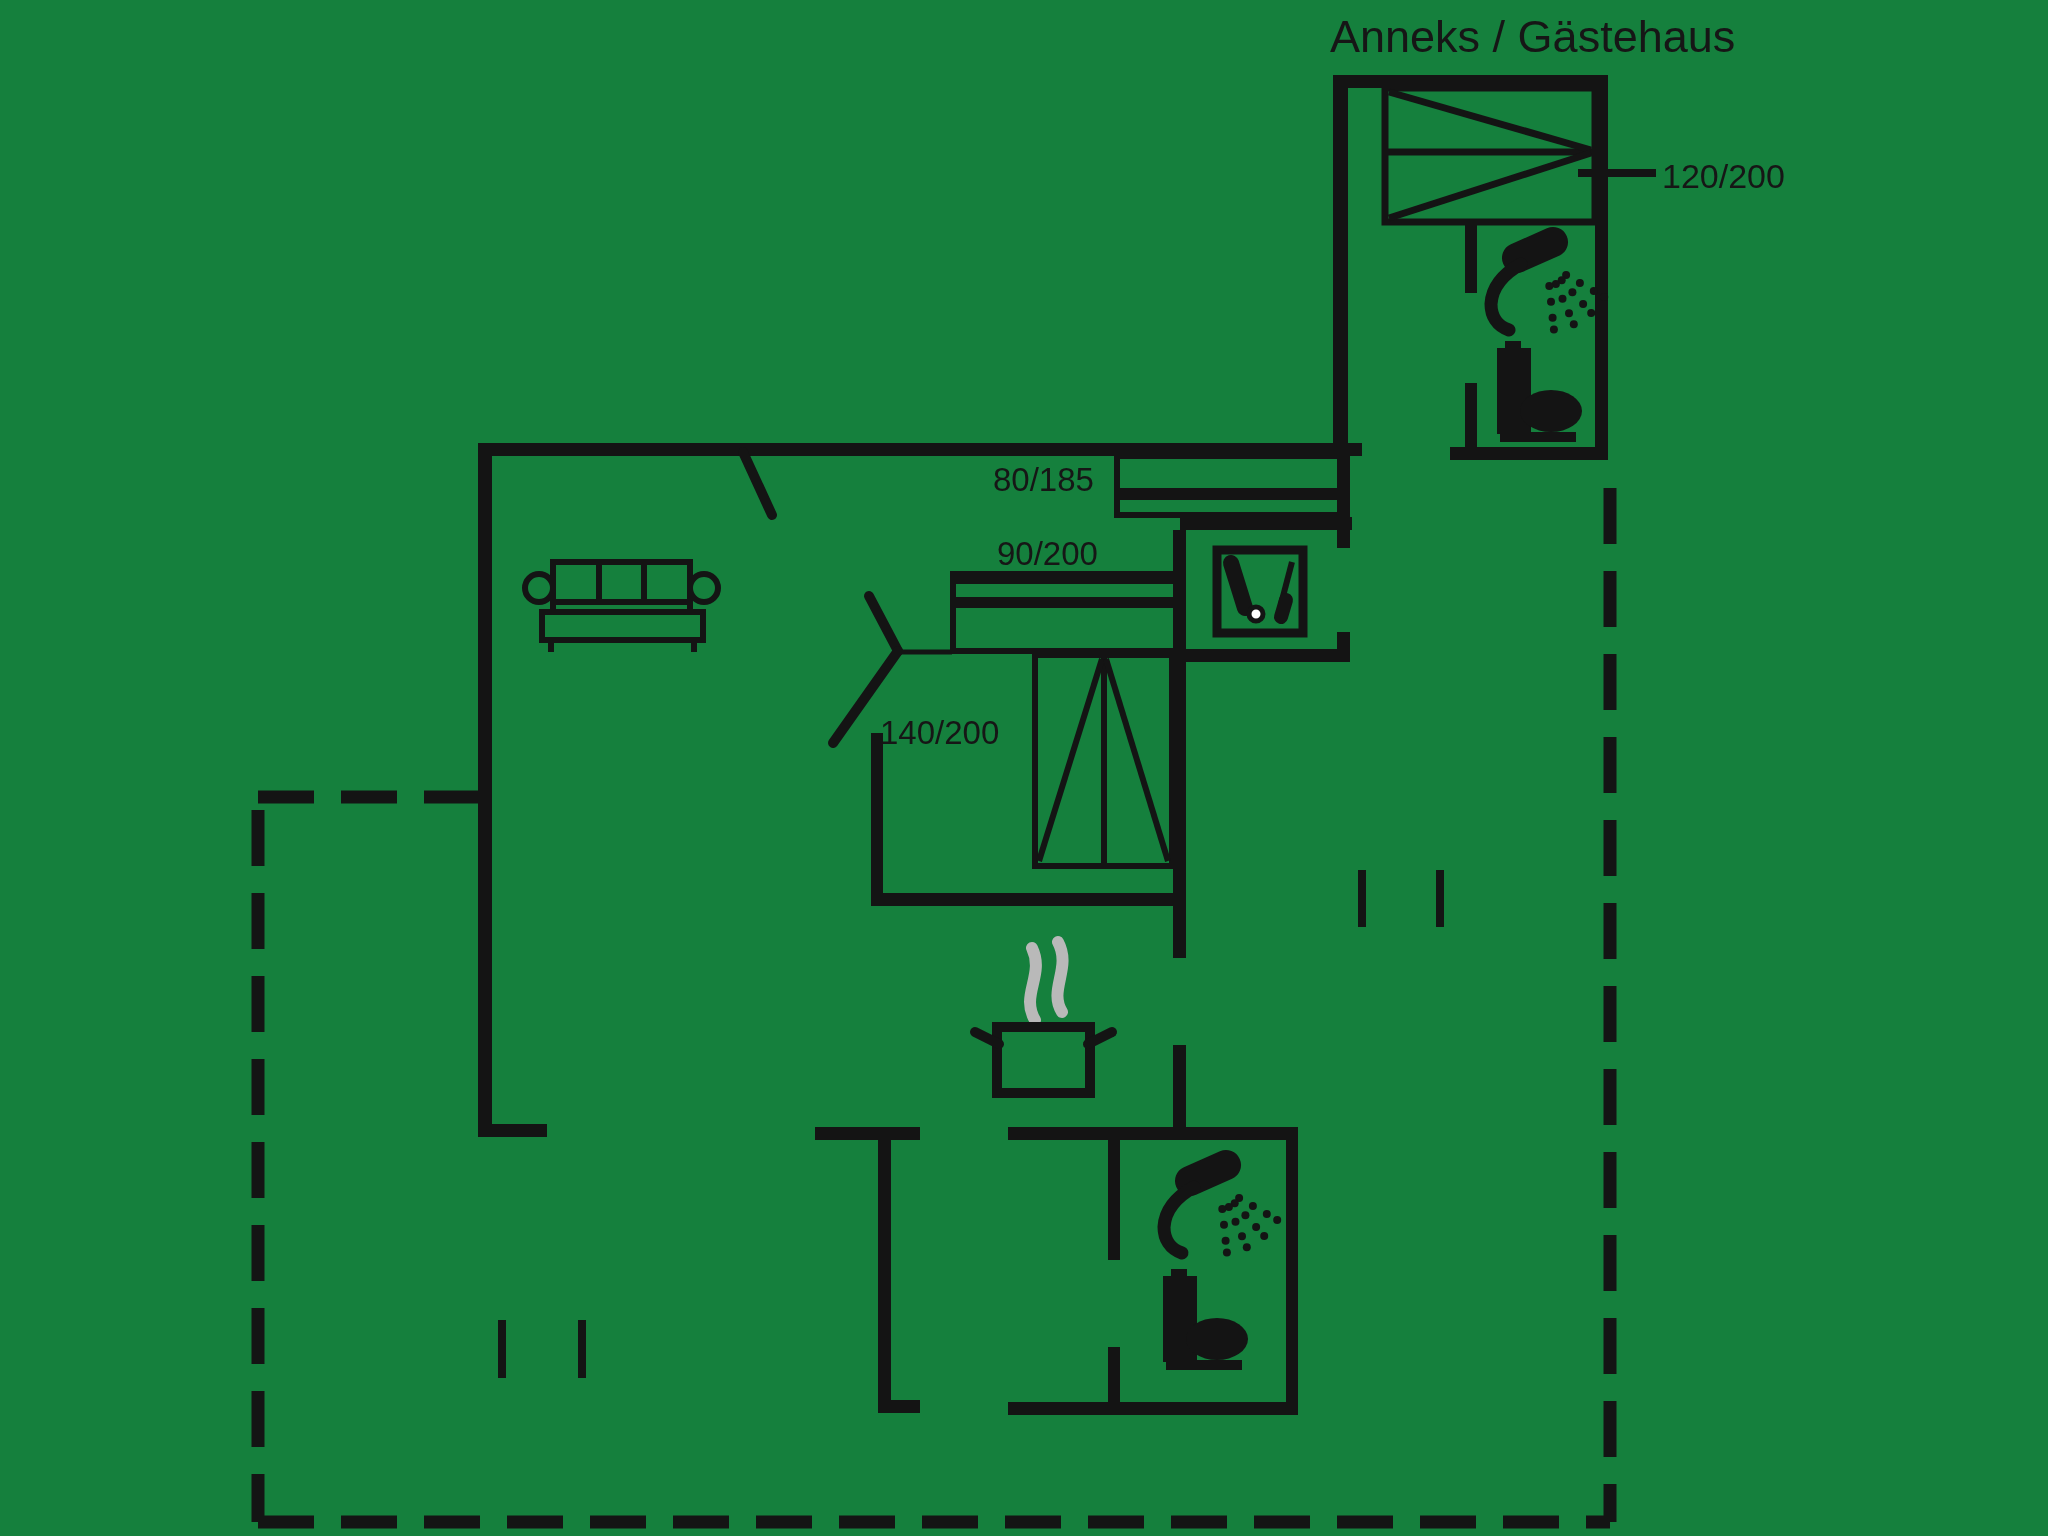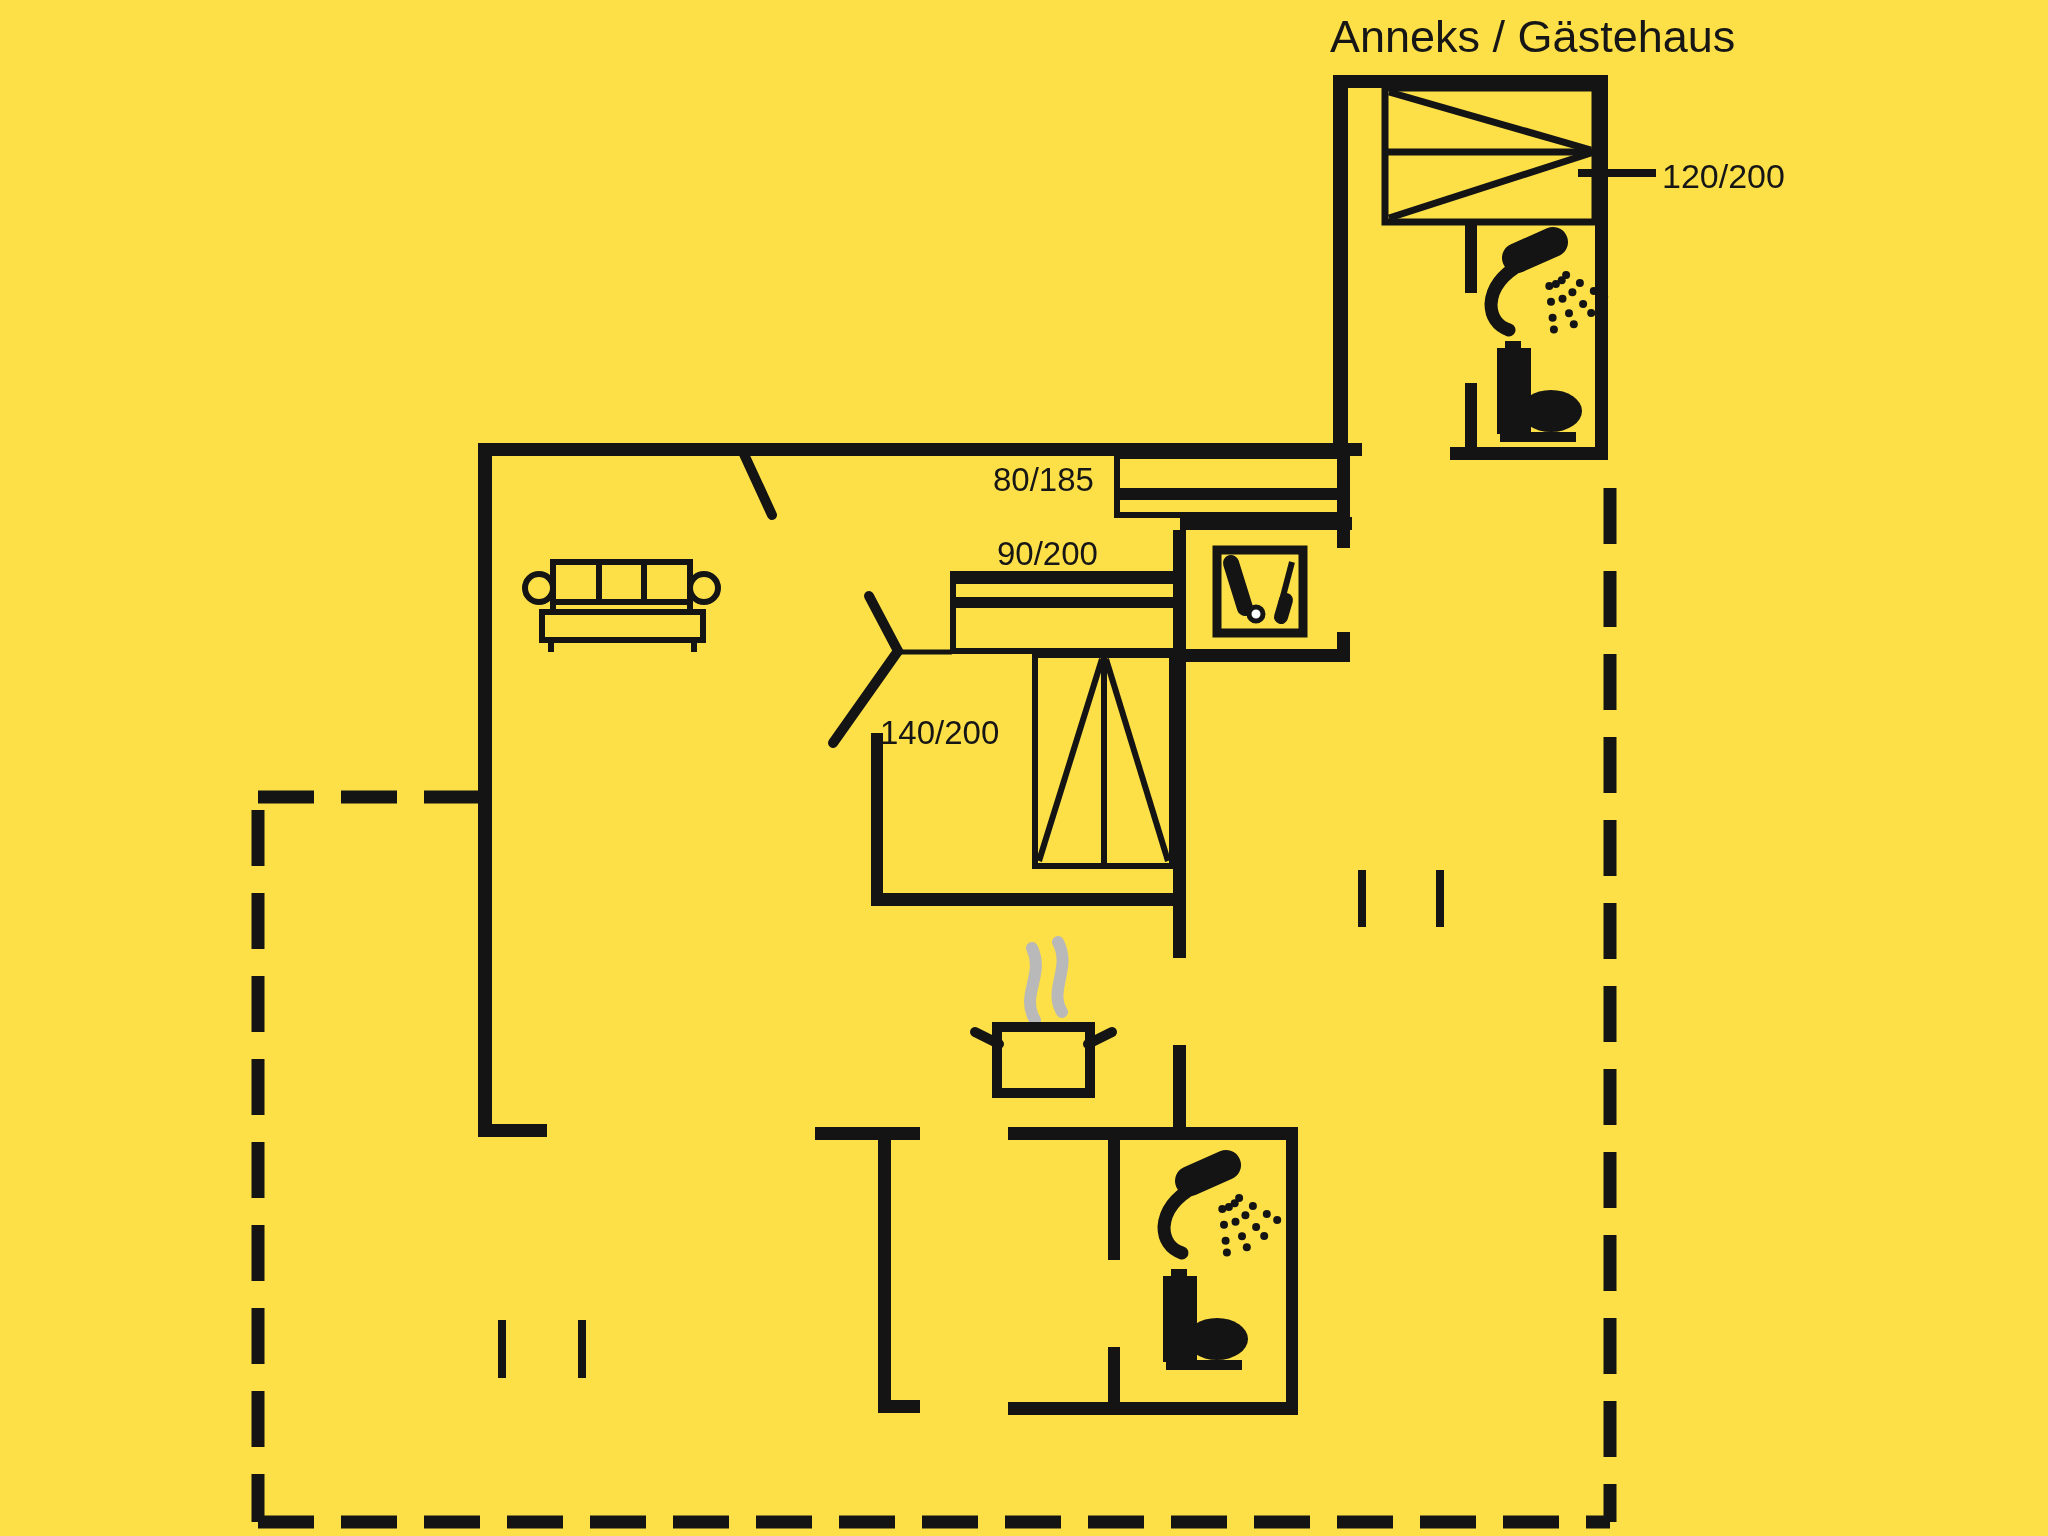--- a/index.html
+++ b/index.html
@@ -1,17 +1,17 @@
 <!DOCTYPE html>
 <html><head>
 <meta charset="utf-8">
 <style>
   html,body{margin:0;padding:0;background:#ffffff;}
   body{font-family:"Liberation Sans", sans-serif;}
-  .stage{position:relative;width:2048px;height:1536px;background:#fde047;overflow:hidden;}
+  .stage{position:relative;width:2048px;height:1536px;background:#15803d;overflow:hidden;}
   svg{display:block;width:2048px;height:1536px;}
   text{fill:#161616;}
   .t-title{font-size:45px;}
   .t-dim{font-size:33px;}
   .t-dim-annex{font-size:34px;}
 </style>
 </head>
 <body>
 
 <div class="stage">

